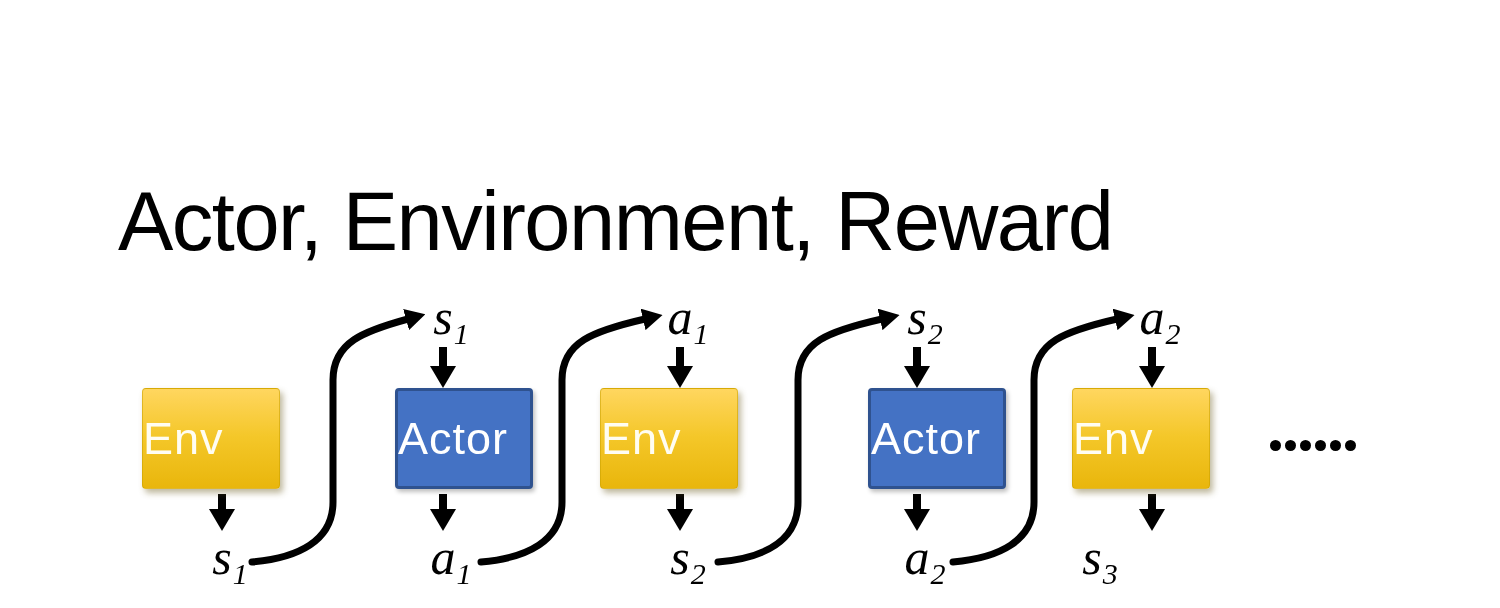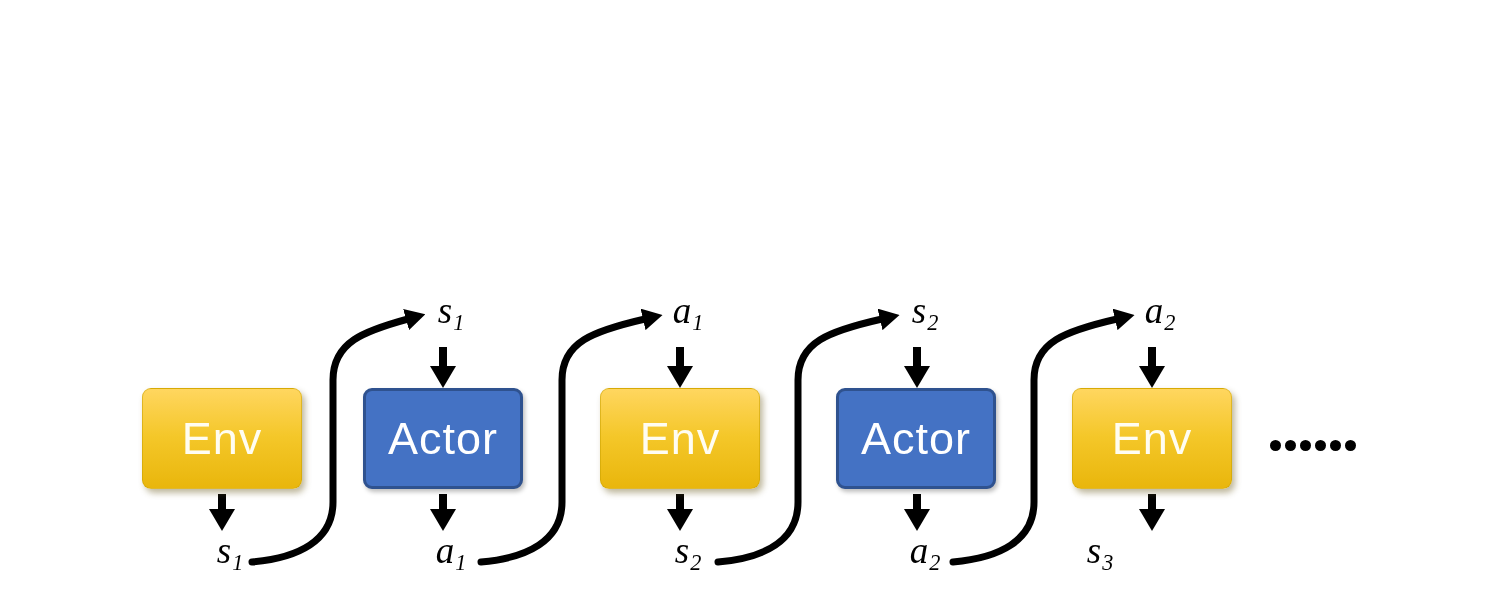--- a/index.html
+++ b/index.html
@@ -18,51 +18,52 @@
     top: 118px;
     font-size: 83px;
     font-weight: 300;
     letter-spacing: -1.5px;
     color: var(--ink, #000);
     white-space: nowrap;
   }
   .box {
     position: absolute;
     top: 388px;
-    width: 160px;
+    width: 138px;
     height: 101px;
     display: flex;
     align-items: center;
-    justify-content: center;
+    justify-content: flex-start;
     font-size: 45px;
     letter-spacing: 1px;
-    border-radius: 9px;
+    border-radius: 4px;
     box-sizing: border-box;
   }
   .env {
     background: linear-gradient(180deg,
       var(--env-gradient-top, #FFD65F) 0%,
       #F4C729 48%,
       var(--env-gradient-bottom, #E9B60C) 100%);
     color: var(--env-text, #FFFDF2);
     border: 1px solid rgba(200,160,0,0.55);
     box-shadow: 3px 4px 6px rgba(110, 95, 35, 0.45);
   }
   .actor {
     background: var(--actor-fill, #4472C4);
     border: 3px solid var(--actor-border, #2F528F);
     color: var(--actor-text, #FFFFFF);
     box-shadow: 2px 3px 4px rgba(0, 0, 0, 0.25);
+    margin-left: 32px;
   }
   .mlabel {
     position: absolute;
     transform: translateX(-50%);
     font-family: "Liberation Serif", serif;
     font-style: italic;
-    font-size: 37px;
+    font-size: 50px;
     line-height: 1;
     color: var(--ink, #000);
     white-space: nowrap;
   }
   .mlabel sub {
     font-size: 0.6em;
     vertical-align: -0.32em;
     margin-left: 1px;
     font-style: italic;
   }
@@ -89,20 +90,21 @@
     height: 11px;
     border-radius: 50%;
     background: var(--ink, #000);
   }
 </style>
 </head>
 <body>
 
 <div class="slide">
 
+  <h1 class="title">Actor, Environment, Reward</h1>
 
   <svg class="arrows-svg" viewBox="0 0 1500 608" aria-hidden="true">
     <defs>
       <marker id="headBig" markerUnits="userSpaceOnUse" markerWidth="22" markerHeight="26" refX="1" refY="13" orient="auto">
         <path d="M0,0 L22,13 L0,26 Z" fill="currentColor"></path>
       </marker>
       <marker id="headSmall" markerUnits="userSpaceOnUse" markerWidth="20" markerHeight="22" refX="2" refY="11" orient="auto">
         <path d="M0,0 L20,11 L0,22 Z" fill="currentColor"></path>
       </marker>
     </defs>

